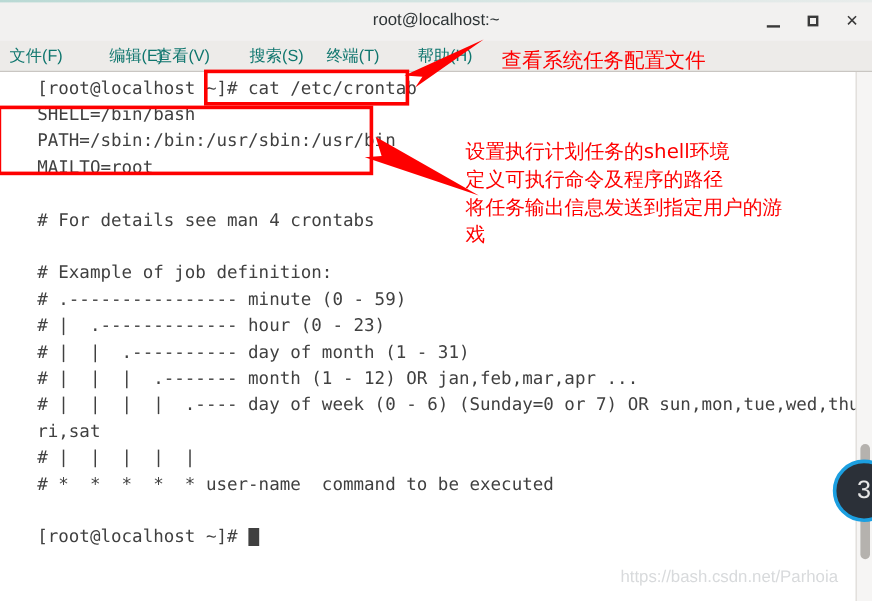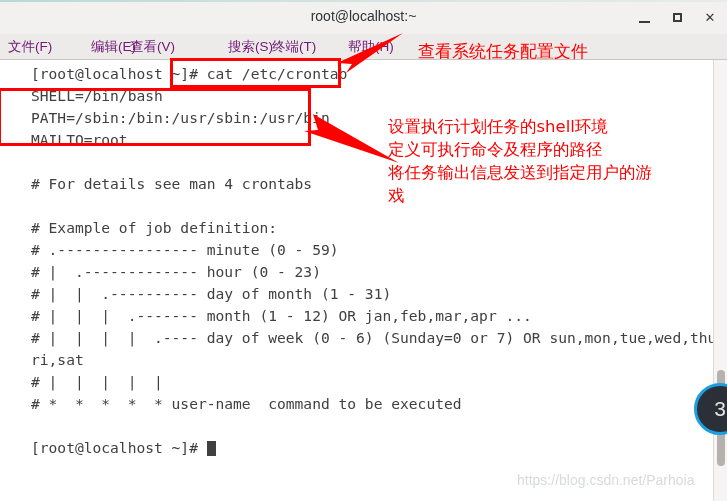--- a/index.html
+++ b/index.html
@@ -75,21 +75,21 @@
     left: 0; top: 34px;
     width: 727px; height: 26px;
     background: #edebe9;
     border-bottom: 1px solid #c9c6c2;
     box-sizing: border-box;
   }
   .menu-item {
     position: absolute;
     top: 4px;
     font-size: 13.5px;
-    color: #701a75;
+    color: #0f766e;
     cursor: pointer;
     white-space: nowrap;
     font-family: "Liberation Sans", sans-serif;
   }
 
   
   .terminal {
     position: absolute;
     left: 0; top: 60px;
     width: 713px; height: 441px;
@@ -202,21 +202,21 @@
     <div class="wbtn wbtn-max">
       <span class="glyph-max"></span>
     </div>
     <div class="wbtn wbtn-close">✕</div>
   </div>
 
   <div class="menubar">
     <div class="menu-item" style="left:8px">文件(F)</div>
     <div class="menu-item" style="left:91px">编辑(E)</div>
     <div class="menu-item" style="left:130px">查看(V)</div>
-    <div class="menu-item" style="left:228px">搜索(S)</div>
+    <div class="menu-item" style="left:208px">搜索(S)</div>
     <div class="menu-item" style="left:272px">终端(T)</div>
     <div class="menu-item" style="left:348px">帮助(H)</div>
   </div>
 
   <div class="terminal">
     <div class="termtext"><span id="term-lines">[root@localhost ~]# cat /etc/crontab
 SHELL=/bin/bash
 PATH=/sbin:/bin:/usr/sbin:/usr/bin
 MAILTO=root
 
@@ -252,15 +252,15 @@
   <div class="anno anno-top">查看系统任务配置文件</div>
   <div class="anno anno-body">
     <div>设置执行计划任务的shell环境</div>
     <div>定义可执行命令及程序的路径</div>
     <div>将任务输出信息发送到指定用户的游</div>
     <div>戏</div>
   </div>
 
   <div class="badge">3</div>
 
-  <div class="watermark">https://blog.csdn.net/Parhoia</div>
+  <div class="watermark">https://bash.csdn.net/Parhoia</div>
 
 </div>
 
 </body></html>

